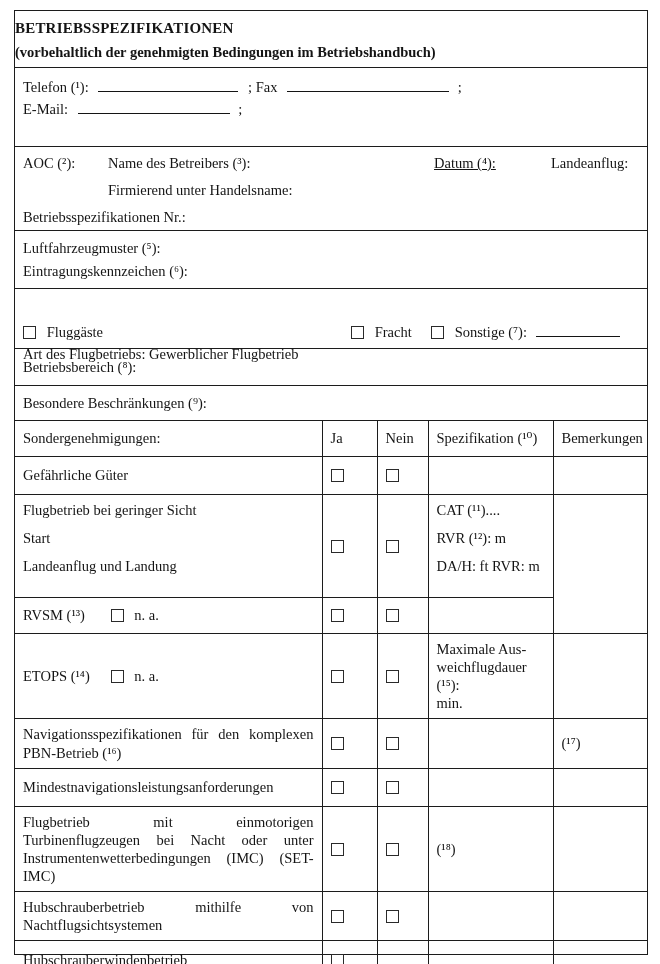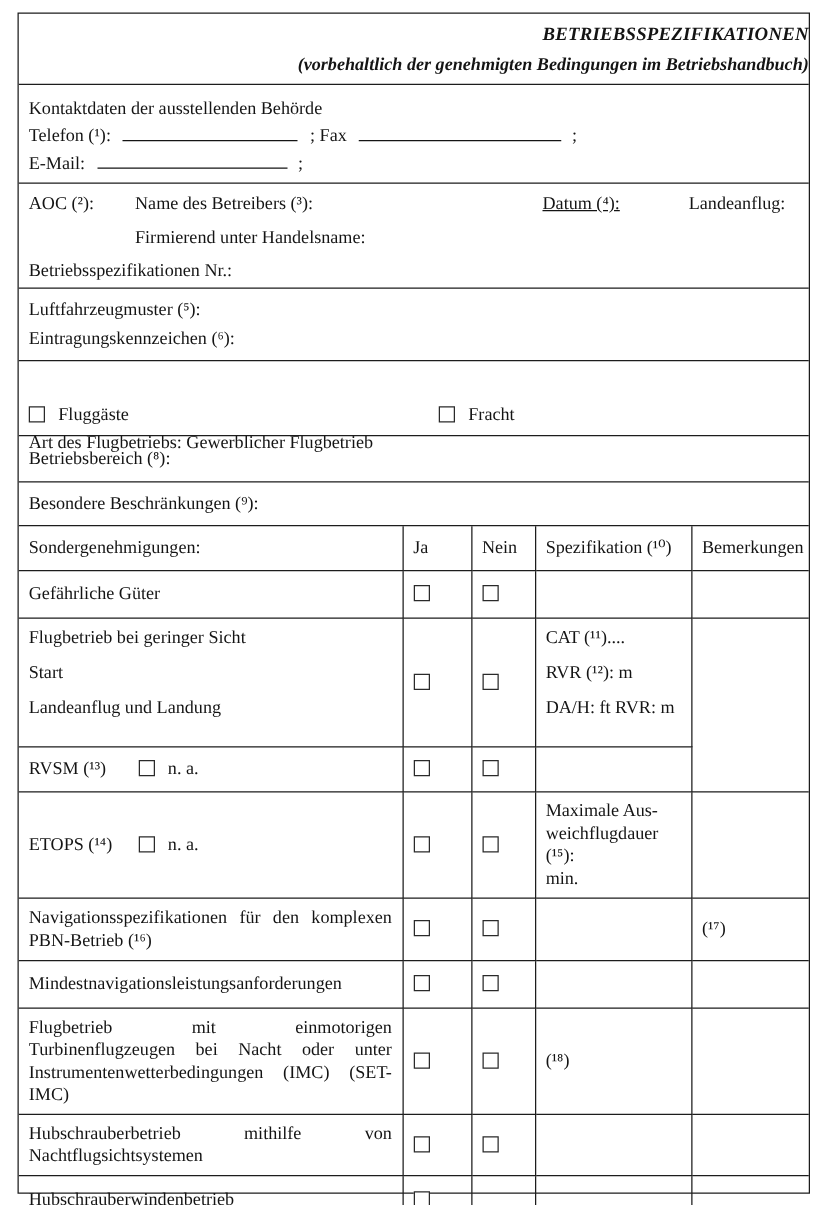--- a/index.html
+++ b/index.html
@@ -3,21 +3,21 @@
 <meta charset="utf-8">
 <style>
   * { box-sizing: border-box; }
   html,body { margin:0; padding:0; background:#ffffff; }
   body { font-family:"Liberation Serif","DejaVu Serif",serif; color:#141414; }
   .page { position:relative; width:660px; height:964px; background:#fff; overflow:hidden; }
   .form { position:absolute; left:14px; top:10px; width:634px; height:945px; border:1.5px solid #1c1c1c; background:#fff; }
   .sec { position:relative; border-top:1.4px solid #1c1c1c; font-size:14.5px; line-height:1.25; }
   .sec.first { border-top:none; }
 
-  .s-title { height:56px; text-align:right; padding-top:8px;font-style:italic; }
+  .s-title { height:56px; text-align:left; padding-top:8px; }
   .t1 { font-weight:bold; font-size:15px; letter-spacing:.2px; }
   .t2 { font-weight:bold; font-size:14.5px; margin-top:5px; }
 
   .s-contact { height:79px; padding:6px 8px 0 8px; }
   .s-contact .row { margin-top:4px; white-space:nowrap; }
 
   .s-aoc { height:84px; }
   .s-aoc span { position:absolute; white-space:nowrap; }
 
   .s-aircraft { height:58px; padding:8px 8px 0 8px; }
@@ -50,21 +50,20 @@
 
 <div class="page">
   <div class="form">
 
     <div class="sec first s-title">
       <div class="t1">BETRIEBSSPEZIFIKATIONEN</div>
       <div class="t2">(vorbehaltlich der genehmigten Bedingungen im Betriebshandbuch)</div>
     </div>
 
     <div class="sec s-contact">
-      <div class="row">Kontaktdaten der ausstellenden Behörde</div>
       <div class="row">
         <span>Telefon (¹):</span>
         <span class="ul" style="width:140px; margin-left:6px;"></span>
         <span style="margin-left:6px;">; Fax</span>
         <span class="ul" style="width:162px; margin-left:6px;"></span>
         <span style="margin-left:5px;">;</span>
       </div>
       <div class="row">
         <span>E-Mail:</span>
         <span class="ul" style="width:152px; margin-left:6px;"></span>
@@ -89,20 +88,25 @@
     <div class="sec s-op">
       <span class="abs" style="left:8px; top:10px; position:absolute;margin-top:46px;">Art des Flugbetriebs: Gewerblicher Flugbetrieb</span>
       <span class="abs" style="left:8px; top:34px;">
         <span class="cb"></span>
         <span class="na">Fluggäste</span>
       </span>
       <span class="abs" style="left:336px; top:34px;">
         <span class="cb"></span>
         <span class="na">Fracht</span>
       </span>
+      <span class="abs" style="left:416px; top:34px;">
+        <span class="cb"></span>
+        <span class="na">Sonstige (⁷):</span>
+        <span class="ul" style="width:84px; margin-left:5px;"></span>
+      </span>
     </div>
 
     <div class="sec s-area">
       <span>Betriebsbereich (⁸):</span>
     </div>
 
     <div class="sec s-restrict">
       <span>Besondere Beschränkungen (⁹):</span>
     </div>
 

